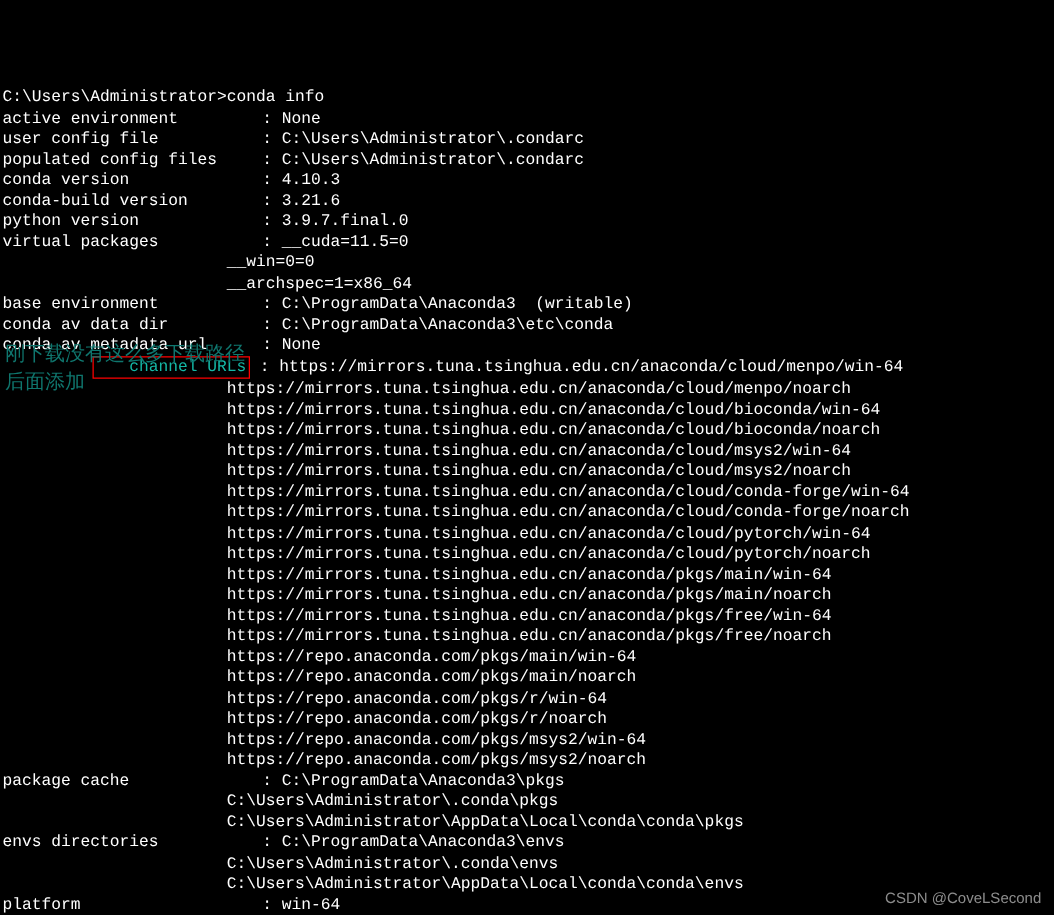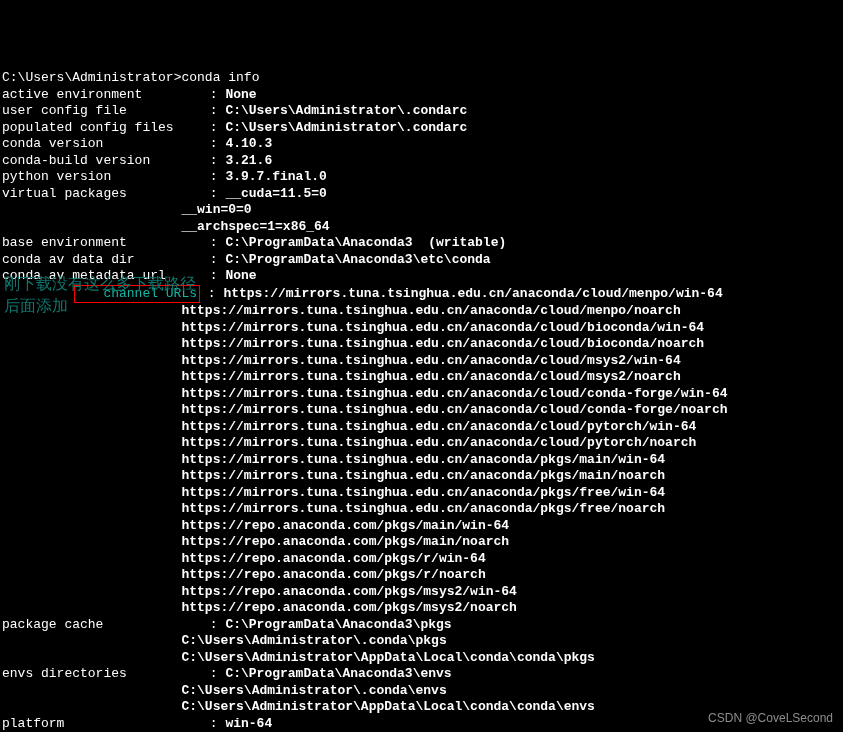--- a/index.html
+++ b/index.html
@@ -14,21 +14,21 @@
       padding: 4px 0 4px 2px;
       white-space: pre;
       position: relative;
       overflow: hidden;
     }
     .prompt { display: inline; }
     .cmd { display: inline; font-family: Liberation Mono, monospace; }
     .row { display: block; }
     .label { display: inline-block; width: 200px; text-align: left; }
     .sep { display: inline; }
-    .val { display: inline; font-weight: bold; }
+    .val { display: inline; }
     .highlight-box {
       display: inline-block;
       border: 1px solid #ff0000;
       color: #14b8a6;
       padding: 0 2px;
       text-align: right;
     }
     .annotation {
       position: absolute;
       color: #0f766e;

